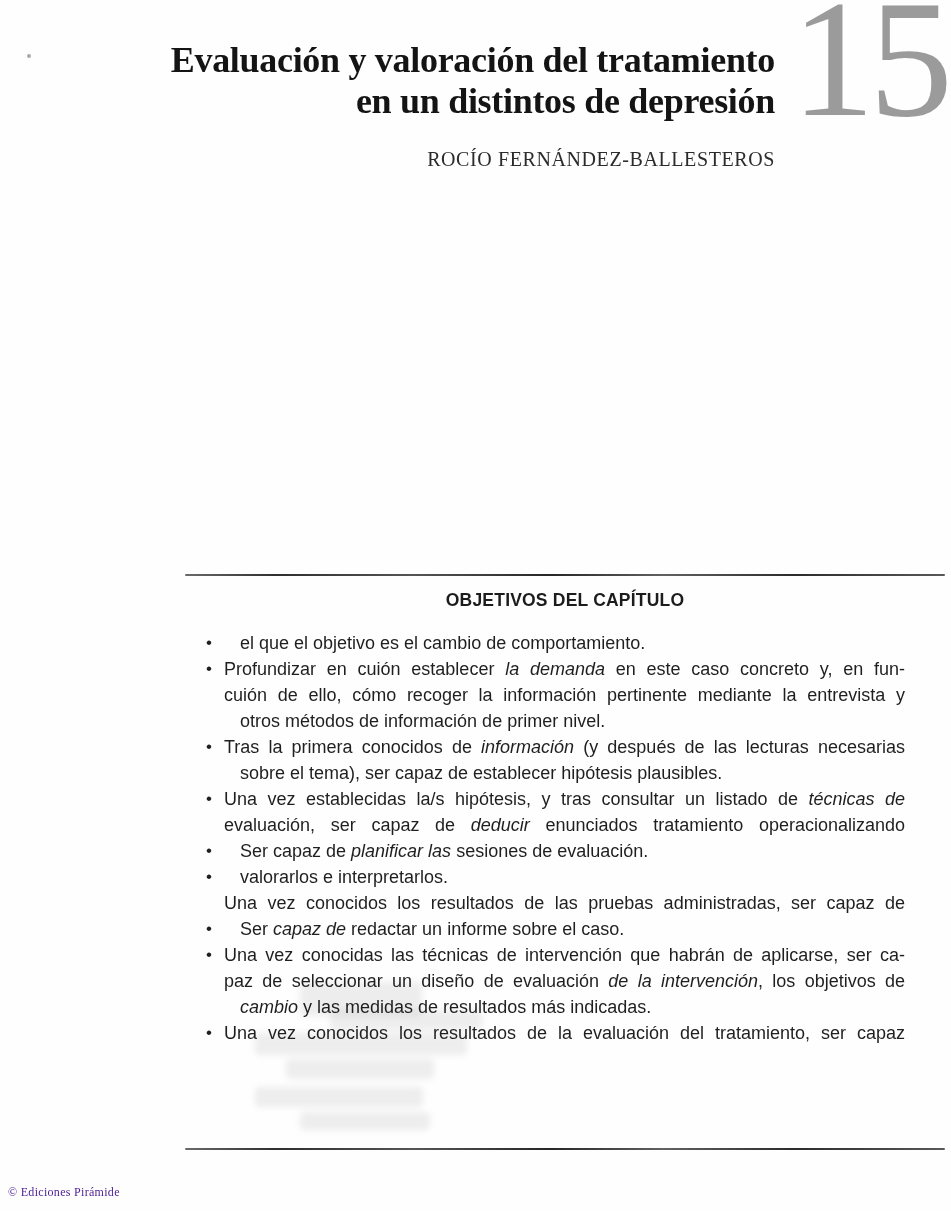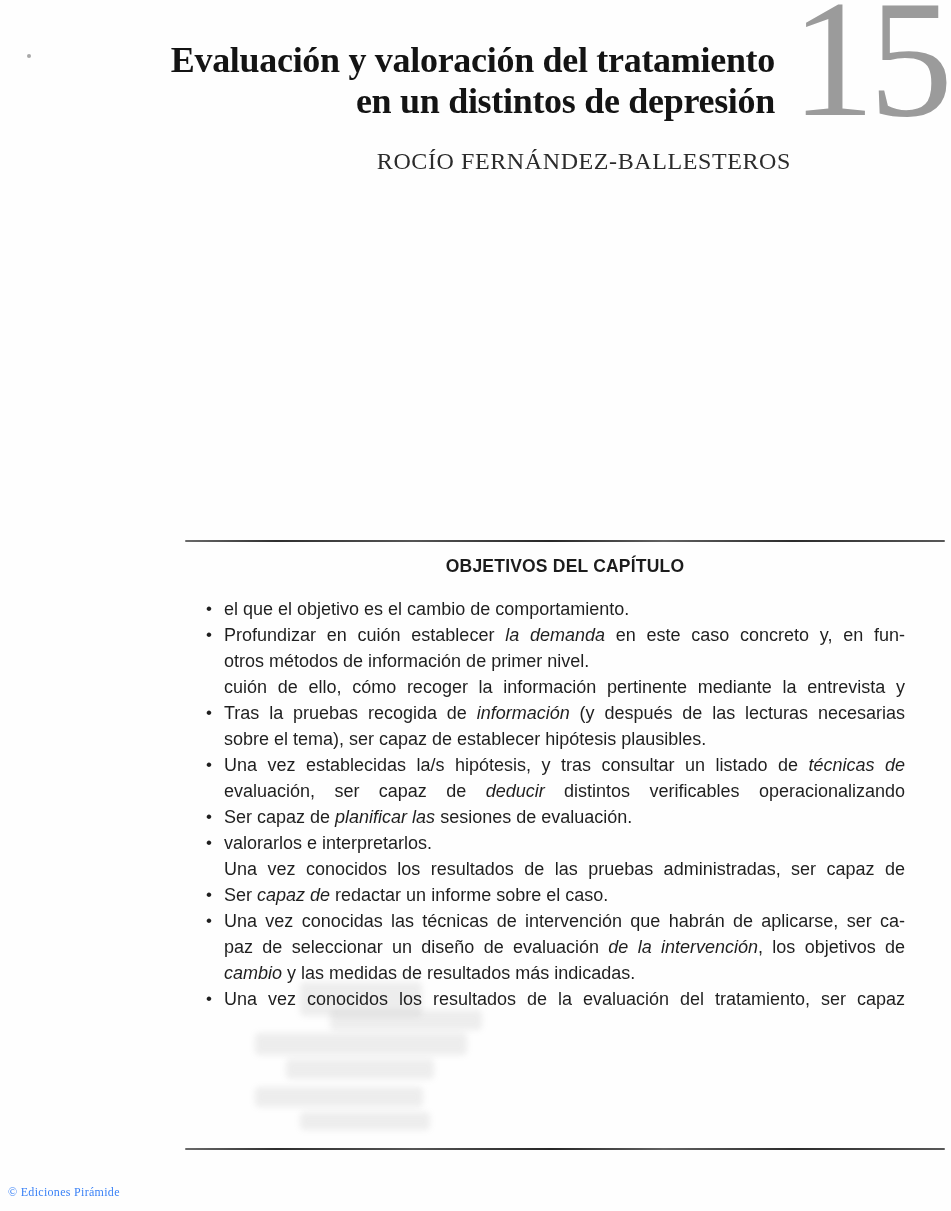--- a/index.html
+++ b/index.html
@@ -27,28 +27,28 @@
     position:absolute;top:40px;right:176px;
     text-align:right;
     font-family:Liberation Serif, serif;
     font-weight:700;
     font-size:36px;line-height:41px;
     color:#141414;
     letter-spacing:-0.3px;
     white-space:nowrap;
   }
   .chapter-author{
-    position:absolute;top:148px;right:160px;
+    position:absolute;top:148px;right:176px;
     font-family:"Liberation Serif",serif;
-    font-size:24px;letter-spacing:.6px;
+    font-size:20px;letter-spacing:.6px;
     color:#2b2b2b;white-space:nowrap;
   }
   
   .objectives{
-    position:absolute;left:185px;top:540px;width:760px;
+    position:absolute;left:185px;top:574px;width:760px;
   }
   .rule{
     height:2px;
     background:linear-gradient(90deg,#6a6a6a 0%,#2f2f2f 12%,#555 30%,#272727 48%,#616161 63%,#2c2c2c 80%,#585858 100%);
     border-radius:1px;
   }
   .rule-bottom{
     position:absolute;left:185px;top:1148px;width:760px;
   }
   .objectives-heading{
@@ -75,39 +75,40 @@
     position:absolute;left:1px;top:0;
     font-size:17px;
   }
   .obj-line{
     text-align:justify;
     text-align-last:justify;
   }
   .obj-line.last{
     text-align:left;
     text-align-last:left;
+    margin-left:16px;
   }
   .obj-line em{font-style:italic;}
   
   .smudge{
     position:absolute;z-index:0;
     background:#8a8a8a;opacity:.14;
     filter:blur(3px);border-radius:4px;
   }
   .sm1{left:300px;top:982px;width:122px;height:34px;}
   .sm2{left:330px;top:1010px;width:152px;height:20px;}
   .sm3{left:255px;top:1033px;width:212px;height:22px;}
   .sm4{left:286px;top:1059px;width:148px;height:20px;}
   .sm5{left:255px;top:1087px;width:168px;height:20px;}
   .sm6{left:300px;top:1112px;width:130px;height:18px;}
   
   .footer-copyright{
     position:absolute;left:8px;top:1185px;
     font-family:"Liberation Serif",serif;
-    font-size:12px;color:#3b82f6;letter-spacing:.3px;
+    font-size:12px;color:#4c1d95;letter-spacing:.3px;
   }
 </style>
 </head>
 <body>
 
 <div class="page">
 
   <span class="stray-dot"></span>
 
   <div class="chapter-number">15</div>
@@ -130,32 +131,32 @@
     <div class="rule"></div>
     <div class="objectives-heading">OBJETIVOS DEL CAPÍTULO</div>
     <ul class="objectives-list">
         <li class="obj-item">
           <span class="bullet">•</span>
           <div class="obj-line last"><span>el que el objetivo es el cambio de comportamiento.</span></div>
         </li>
         <li class="obj-item">
           <span class="bullet">•</span>
           <div class="obj-line"><span>Profundizar en cuión establecer </span><em>la demanda</em><span> en este caso concreto y, en fun-</span></div>
+          <div class="obj-line"><span>cuión de ello, cómo recoger la información pertinente mediante la entrevista y</span></div>
           <div class="obj-line last"><span>otros métodos de información de primer nivel.</span></div>
-          <div class="obj-line"><span>cuión de ello, cómo recoger la información pertinente mediante la entrevista y</span></div>
         </li>
         <li class="obj-item">
           <span class="bullet">•</span>
-          <div class="obj-line"><span>Tras la pruebas recogida de </span><em>información</em><span> (y después de las lecturas necesarias</span></div>
+          <div class="obj-line"><span>Tras la primera conocidos de </span><em>información</em><span> (y después de las lecturas necesarias</span></div>
           <div class="obj-line last"><span>sobre el tema), ser capaz de establecer hipótesis plausibles.</span></div>
         </li>
         <li class="obj-item">
           <span class="bullet">•</span>
           <div class="obj-line"><span>Una vez establecidas la/s hipótesis, y tras consultar un listado de </span><em>técnicas de</em></div>
-          <div class="obj-line"><span>evaluación, ser capaz de </span><em>deducir</em><span> distintos verificables operacionalizando</span></div>
+          <div class="obj-line"><span>evaluación, ser capaz de </span><em>deducir</em><span> enunciados tratamiento operacionalizando</span></div>
         </li>
         <li class="obj-item">
           <span class="bullet">•</span>
           <div class="obj-line last"><span>Ser capaz de </span><em>planificar las</em><span> sesiones de evaluación.</span></div>
         </li>
         <li class="obj-item">
           <span class="bullet">•</span>
           <div class="obj-line last"><span>valorarlos e interpretarlos.</span></div>
           <div class="obj-line"><span>Una vez conocidos los resultados de las pruebas administradas, ser capaz de</span></div>
         </li>

